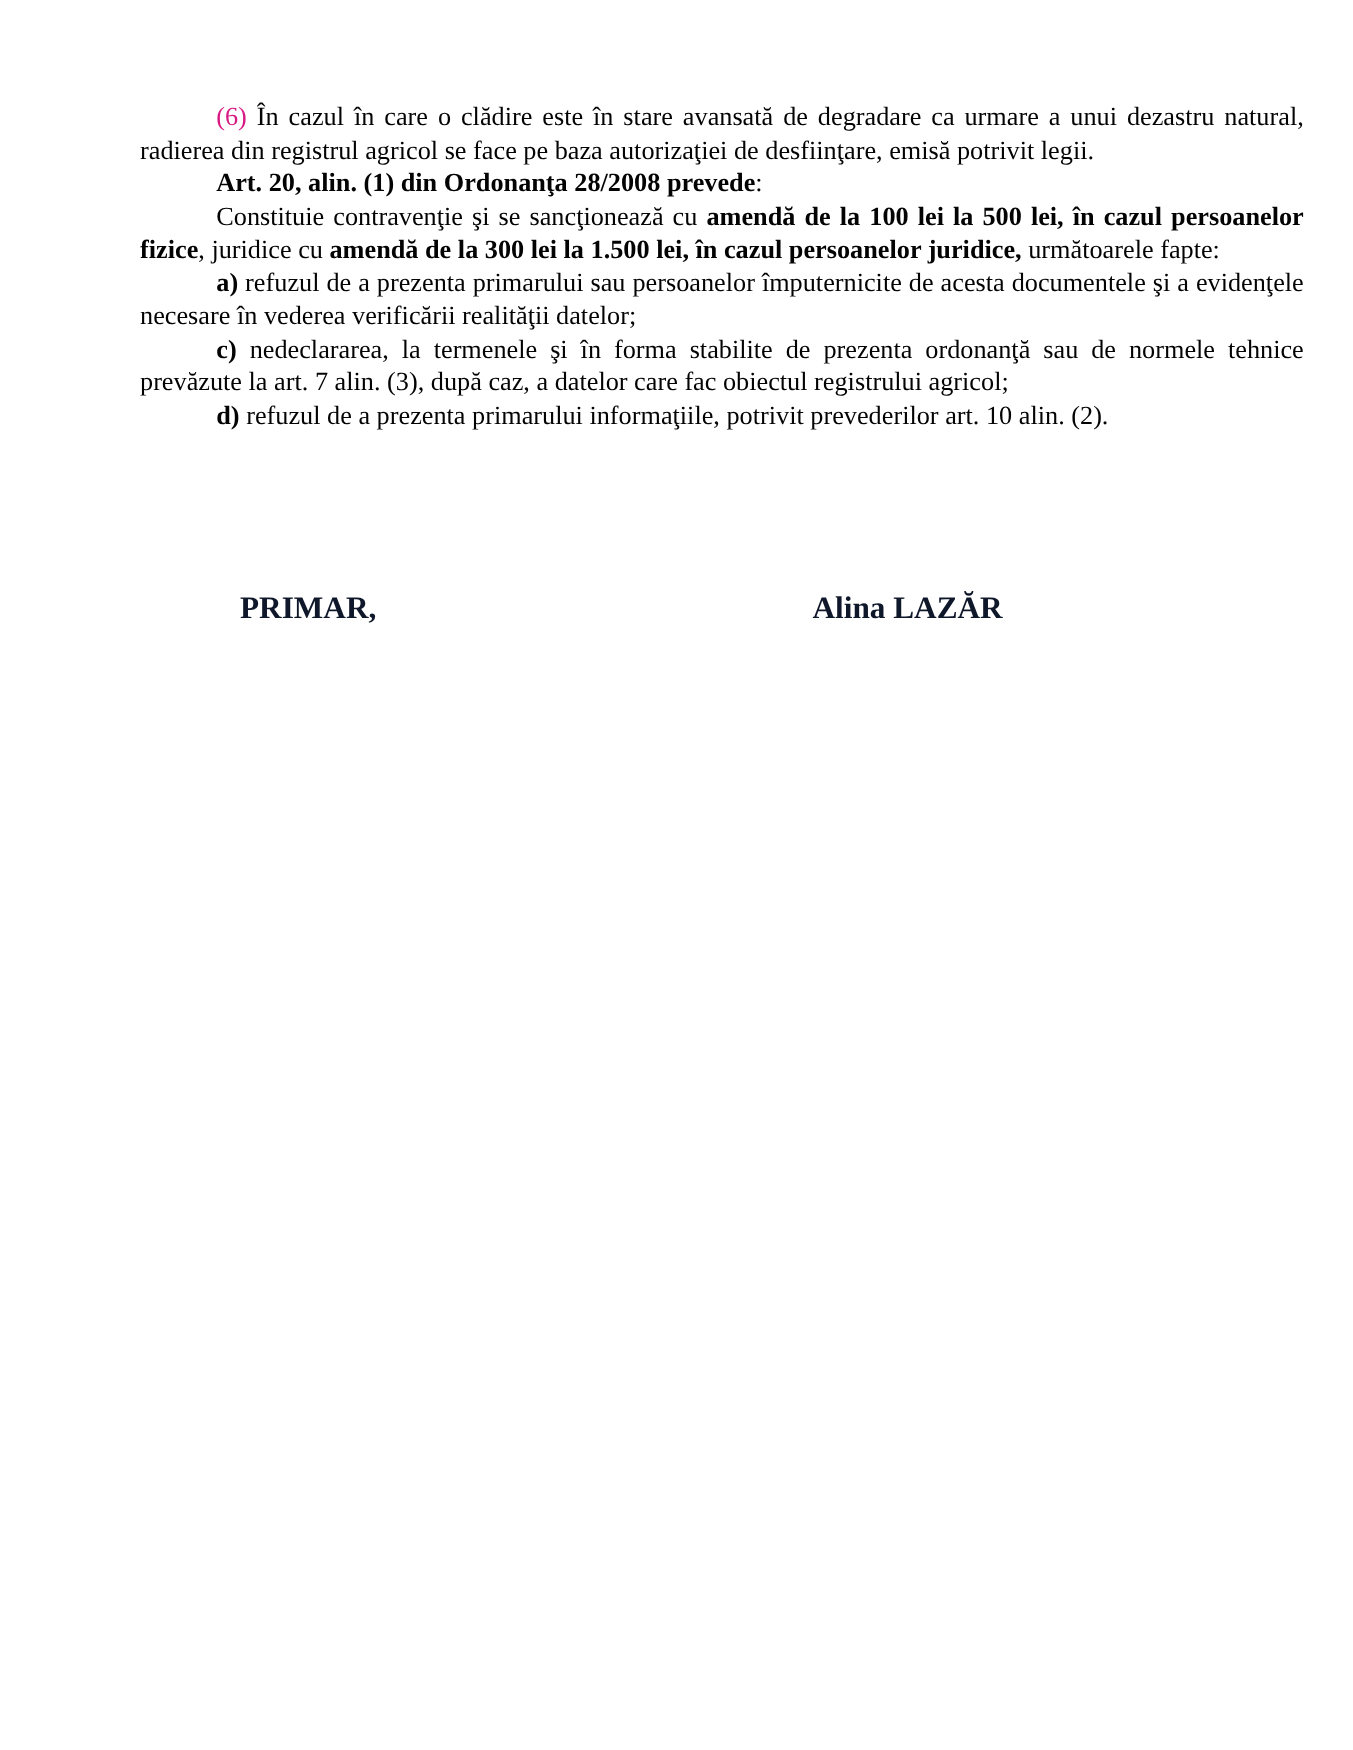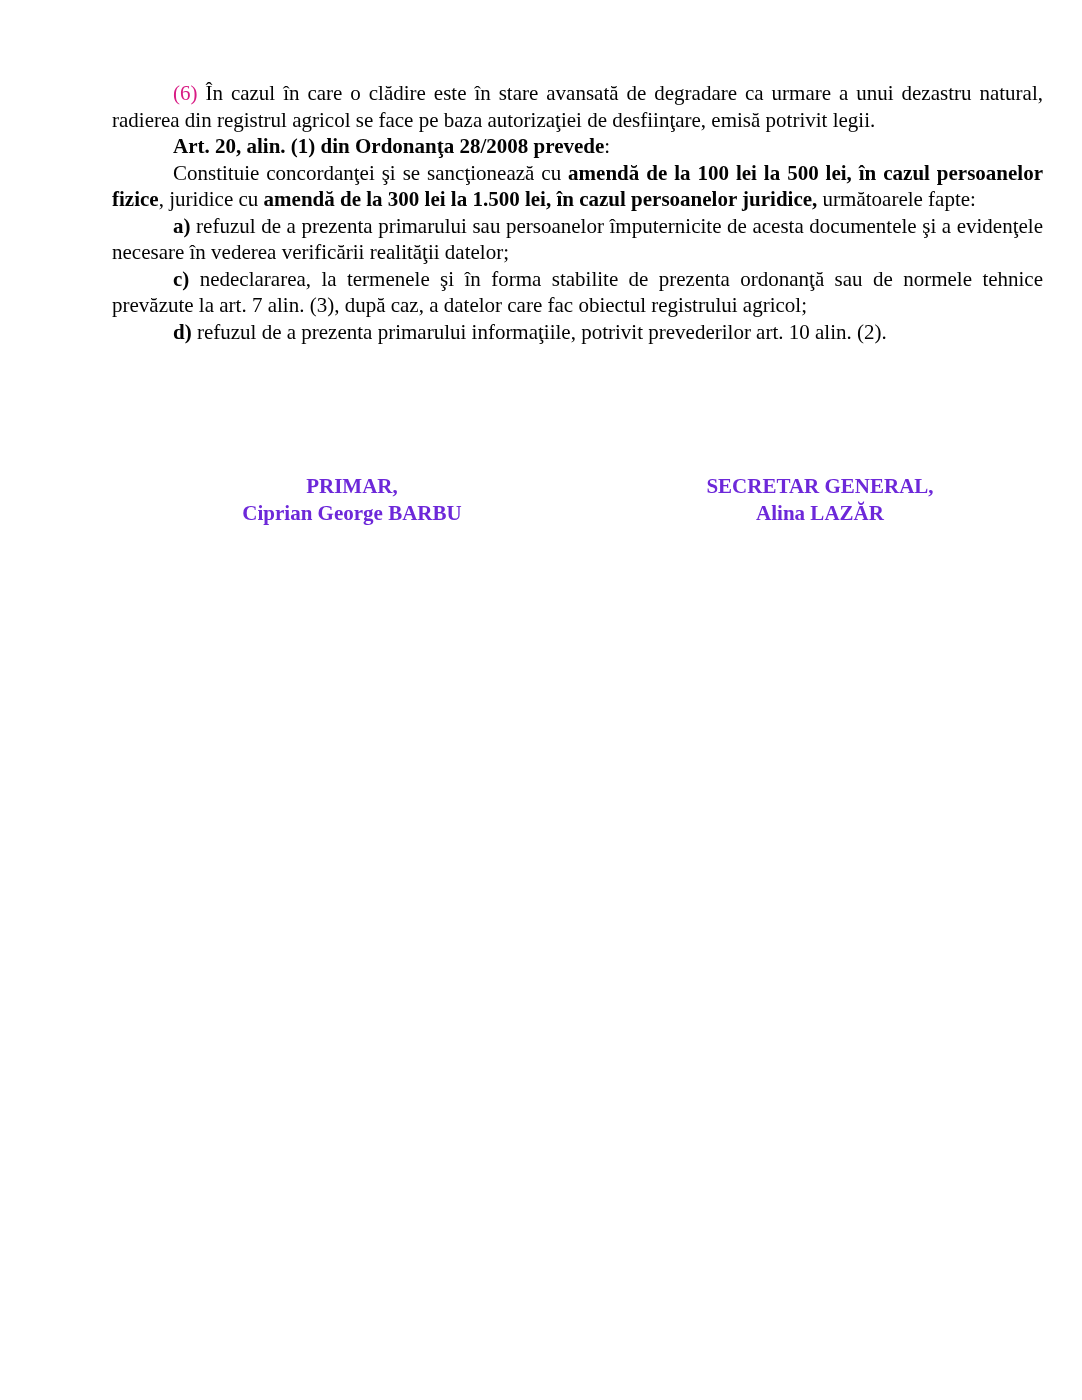--- a/index.html
+++ b/index.html
@@ -35,53 +35,51 @@
   }
   .clause-marker {
     color: #d81b84;
   }
   b, .bold {
     font-weight: bold;
   }
   .sig-block {
     position: absolute;
     top: 473px;
-    text-align: center;
+    text-align: left;
     font-weight: bold;
-    font-size: 21px;
+    font-size: 25px;
     line-height: 27px;
-    color: #6d28d9;
+    color: #0f172a;
   }
   .sig-left  { left: 192px; width: 320px; }
   .sig-right { left: 650px; width: 340px; }
   .sig-line { display: block; }
 </style>
 </head>
 <body>
 
 <div class="page">
   <div class="content">
 
     <p class="doc"><span class="clause-marker">(6)</span> <span>În cazul în care o clădire este în stare avansată de degradare ca urmare a unui dezastru natural, radierea din registrul agricol se face pe baza autorizaţiei de desfiinţare, emisă potrivit legii.</span></p>
 
     <p class="doc doc-heading"><b>Art. 20, alin. (1) din Ordonanţa 28/2008 prevede</b><span>:</span></p>
 
-    <p class="doc"><span>Constituie concordanţei şi se sancţionează cu </span><b>amendă de la 100 lei la 500 lei, în cazul persoanelor fizice</b><span>, juridice cu </span><b>amendă de la 300 lei la 1.500 lei, în cazul persoanelor juridice,</b><span> următoarele fapte:</span></p>
+    <p class="doc"><span>Constituie contravenţie şi se sancţionează cu </span><b>amendă de la 100 lei la 500 lei, în cazul persoanelor fizice</b><span>, juridice cu </span><b>amendă de la 300 lei la 1.500 lei, în cazul persoanelor juridice,</b><span> următoarele fapte:</span></p>
 
     <p class="doc"><b>a)</b> <span>refuzul de a prezenta primarului sau persoanelor împuternicite de acesta documentele şi a evidenţele necesare în vederea verificării realităţii datelor;</span></p>
 
 
     <p class="doc"><b>c)</b> <span>nedeclararea, la termenele şi în forma stabilite de prezenta ordonanţă sau de normele tehnice prevăzute la art. 7 alin. (3), după caz, a datelor care fac obiectul registrului agricol;</span></p>
 
     <p class="doc"><b>d)</b> <span>refuzul de a prezenta primarului informaţiile, potrivit prevederilor art. 10 alin. (2).</span></p>
 
   </div>
 
   <div class="sig-block sig-left">
     <span class="sig-line">PRIMAR,</span>
-    <span class="sig-line">Ciprian George BARBU</span>
   </div>
 
   <div class="sig-block sig-right">
-    <span class="sig-line">SECRETAR GENERAL,</span>
     <span class="sig-line">Alina LAZĂR</span>
   </div>
 </div>
 
 </body></html>

